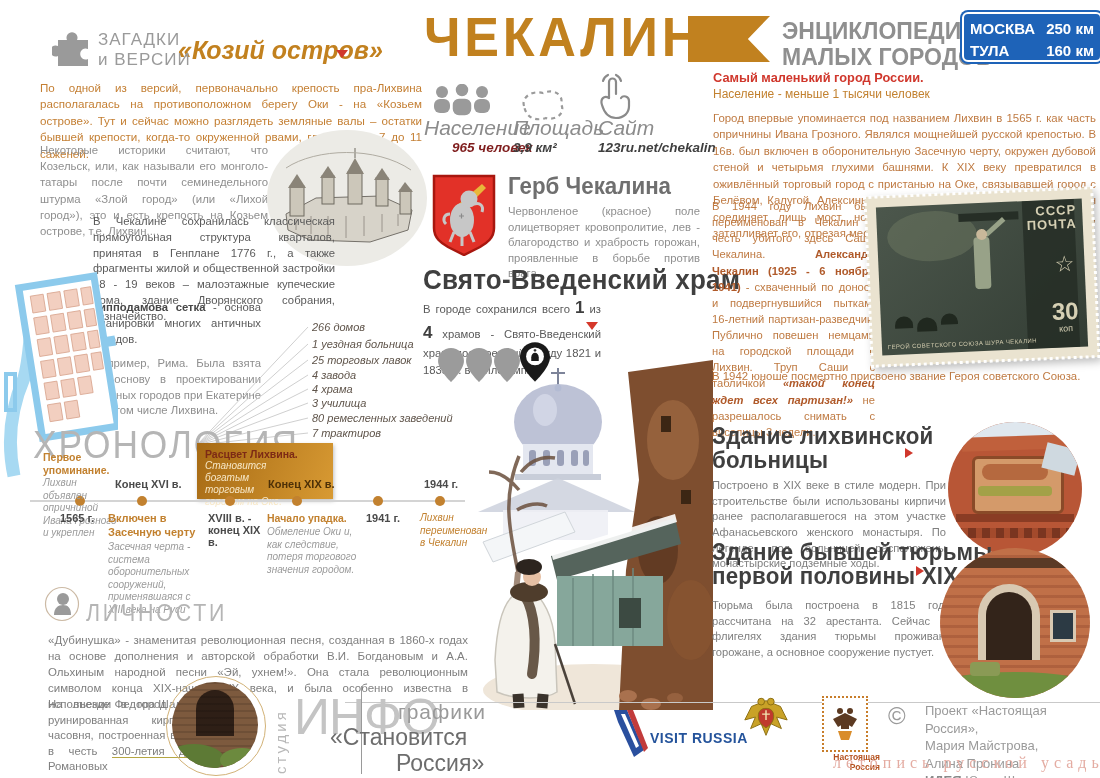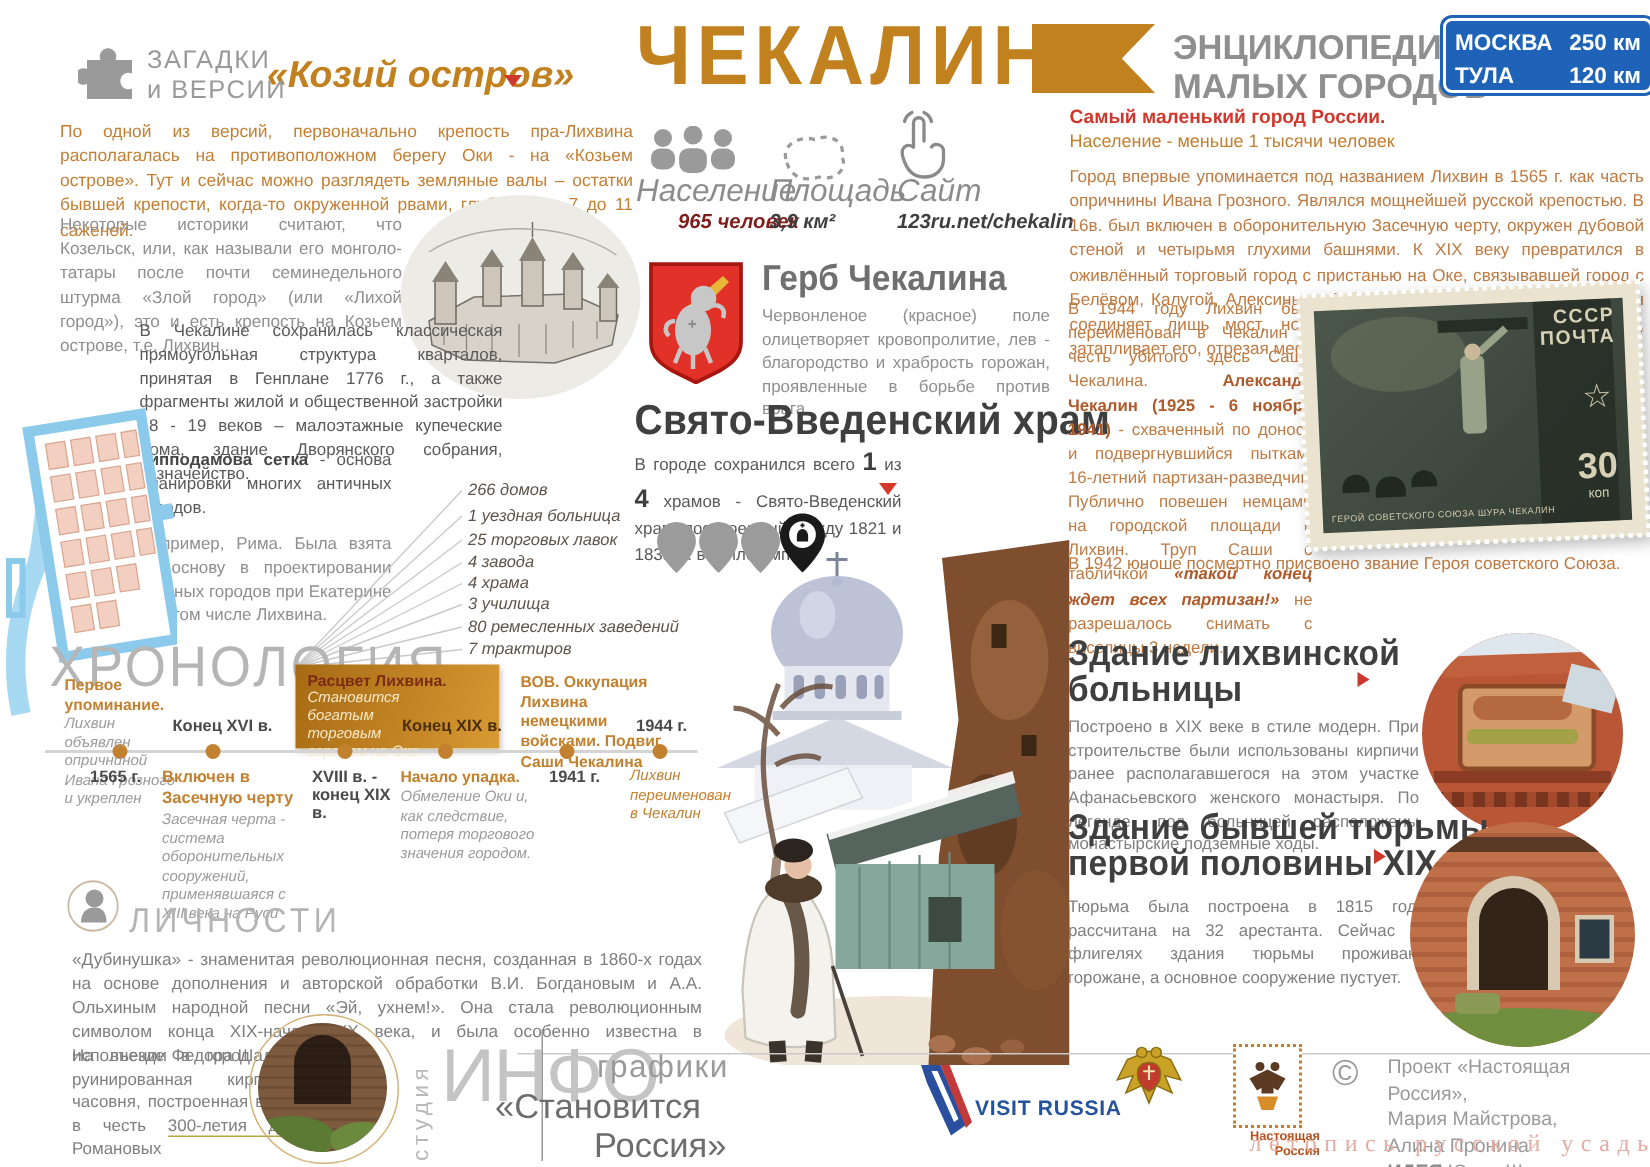--- a/index.html
+++ b/index.html
@@ -48,21 +48,21 @@
     <div>ЭНЦИКЛОПЕДИЯ</div>
     <div>МАЛЫХ ГОРОДОВ</div>
   </div>
   <div class="abs" style="left:962px;top:12px;width:124px;height:38px;background:#1e63b8;border:2px solid #fff;box-shadow:0 0 0 2px #1e63b8;border-radius:6px;padding:4px 6px;">
     <div class="sign-row">
       <span>МОСКВА</span>
       <span>250 км</span>
     </div>
     <div class="sign-row">
       <span>ТУЛА</span>
-      <span>120 км</span>
+      <span>160 км</span>
     </div>
   </div>
 
   <div class="abs" style="left:430px;top:84px;">
     <svg width="64" height="36" viewBox="0 0 64 36" fill="#9a9a9a">
       <circle cx="12" cy="8" r="6"></circle>
         <rect x="4" y="15" width="16" height="14" rx="6"></rect>
       <circle cx="52" cy="8" r="6"></circle>
         <rect x="44" y="15" width="16" height="14" rx="6"></rect>
       <circle cx="32" cy="6" r="7" stroke="#fff" stroke-width="1.5"></circle>
@@ -199,21 +199,20 @@
   <div class="dot" style="left:292px;top:496px;"></div>
   <div class="dot" style="left:373px;top:496px;"></div>
   <div class="dot" style="left:435px;top:496px;"></div>
 
   <div class="abs" style="left:43px;top:451px;width:78px;">
     <div class="tl-orange">Первое упоминание.</div>
     <div class="tl-gray">Лихвин объявлен опричниной Ивана Грозного и укреплен</div>
   </div>
   <div class="abs tl-dark" style="left:115px;top:478px;">Конец XVI в.</div>
   <div class="abs tl-dark" style="left:268px;top:478px;color:#4d3007;">Конец XIX в.</div>
-  <div class="abs tl-orange" style="left:347px;top:449px;width:96px;">ВОВ. Оккупация Лихвина немецкими войсками. Подвиг Саши Чекалина</div>
   <div class="abs tl-dark" style="left:424px;top:478px;">1944 г.</div>
 
   <div class="abs tl-dark" style="left:60px;top:512px;">1565 г.</div>
   <div class="abs tl-orange" style="left:108px;top:512px;width:88px;font-size:11px;">Включен в Засечную черту</div>
   <div class="abs tl-gray" style="left:108px;top:541px;width:94px;">Засечная черта - система оборонительных сооружений, применявшаяся с XIII века на Руси</div>
   <div class="abs tl-dark" style="left:208px;top:512px;white-space:normal;width:64px;">XVIII в. - конец XIX в.</div>
   <div class="abs tl-orange" style="left:267px;top:512px;">Начало упадка.</div>
   <div class="abs tl-gray" style="left:267px;top:526px;width:92px;">Обмеление Оки и, как следствие, потеря торгового значения городом.</div>
   <div class="abs tl-dark" style="left:366px;top:512px;">1941 г.</div>
   <div class="abs it" style="left:420px;top:512px;width:62px;font-size:10px;color:#c2812f;line-height:1.25;">Лихвин переименован в Чекалин</div>

